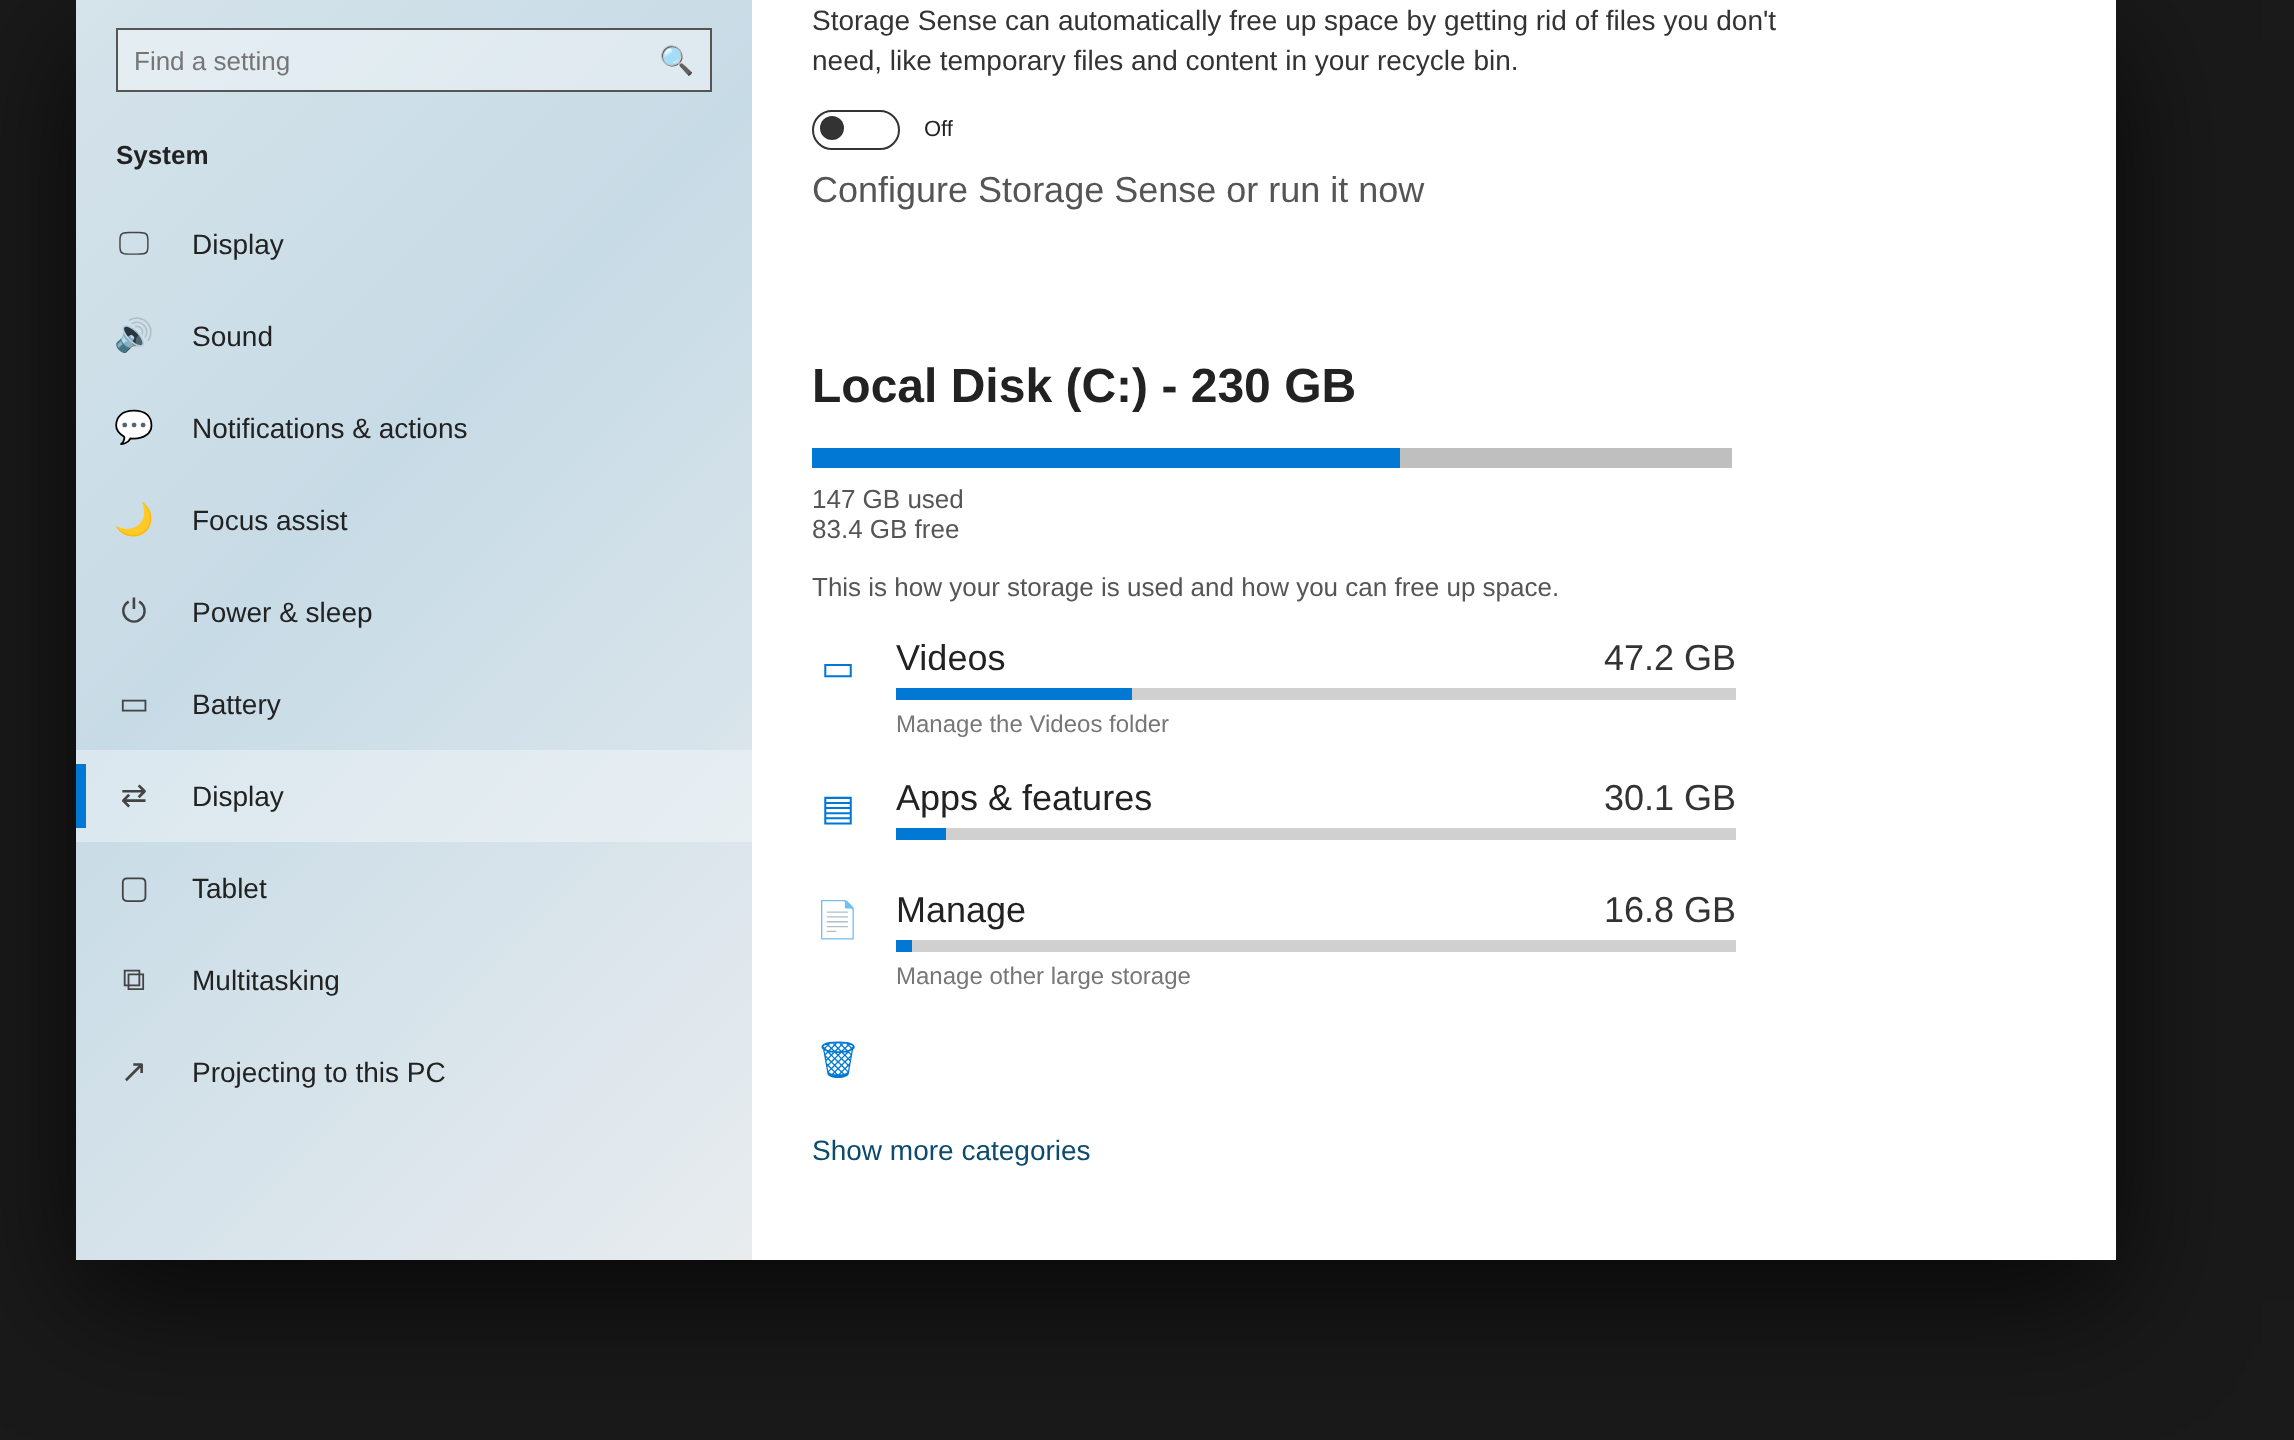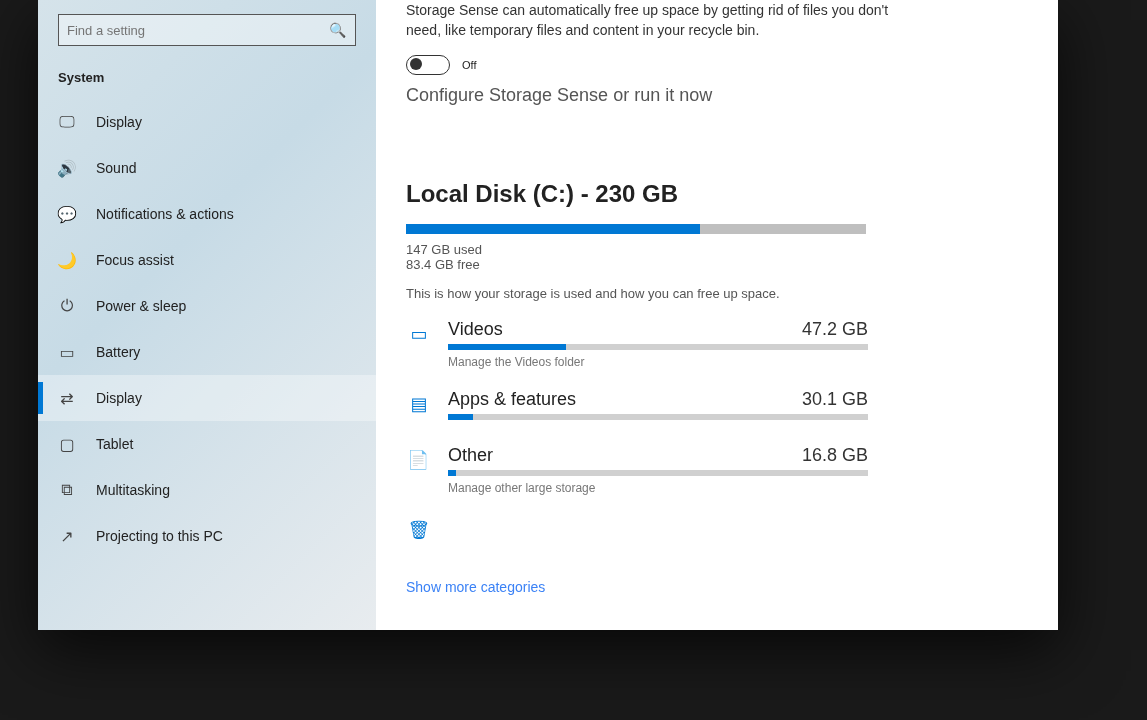--- a/index.html
+++ b/index.html
@@ -200,24 +200,24 @@
   .cat-bar-fill {
     position: absolute;
     left: 0; top: 0; bottom: 0;
     background: #0078d4;
   }
   .cat-desc {
     font-size: 12px;
     color: #777;
   }
   .show-more {
-    color: #3b82f6;
+    color: #0c4a6e;
     font-size: 14px;
     cursor: pointer;
-    margin-top: 16px;
+    margin-top: 4px;
     display: inline-block;
   }
 </style>
 </head>
 <body>
 
 <div class="frame">
 
   <div class="sidebar">
     <div class="search-box">
@@ -310,21 +310,21 @@
             </div>
             <div class="cat-bar">
               <div class="cat-bar-fill" style="width: 6%;"></div>
             </div>
           </div>
         </div>
         <div class="cat">
           <span class="cat-icon">📄</span>
           <div class="cat-body">
             <div class="cat-head">
-              <span class="cat-name">Other</span>
+              <span class="cat-name">Manage</span>
               <span class="cat-size">16.8 GB</span>
             </div>
             <div class="cat-bar">
               <div class="cat-bar-fill" style="width: 2%;"></div>
             </div>
             <div class="cat-desc">Manage other large storage</div>
           </div>
         </div>
         <div class="cat">
           <span class="cat-icon">🗑</span>

